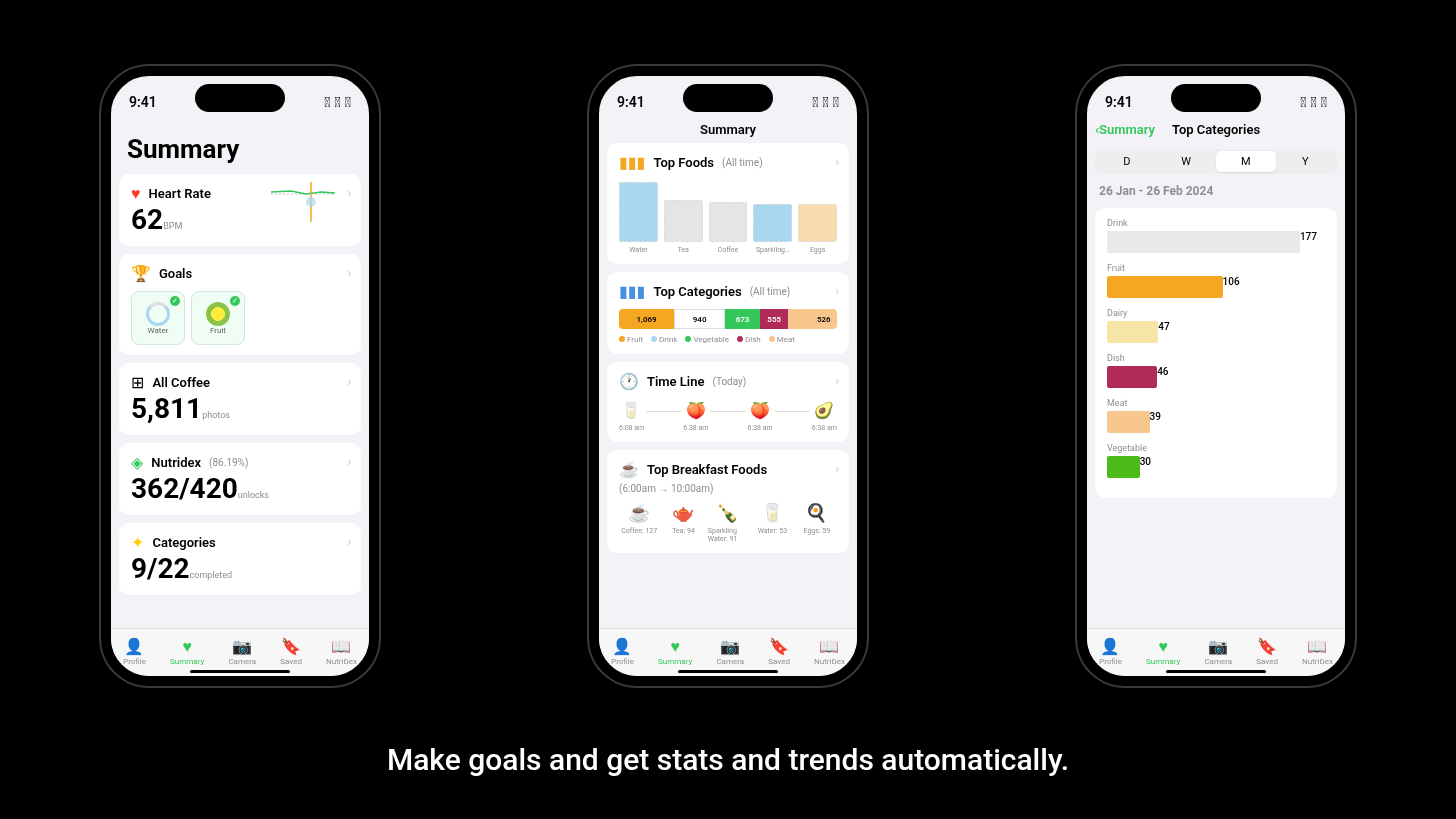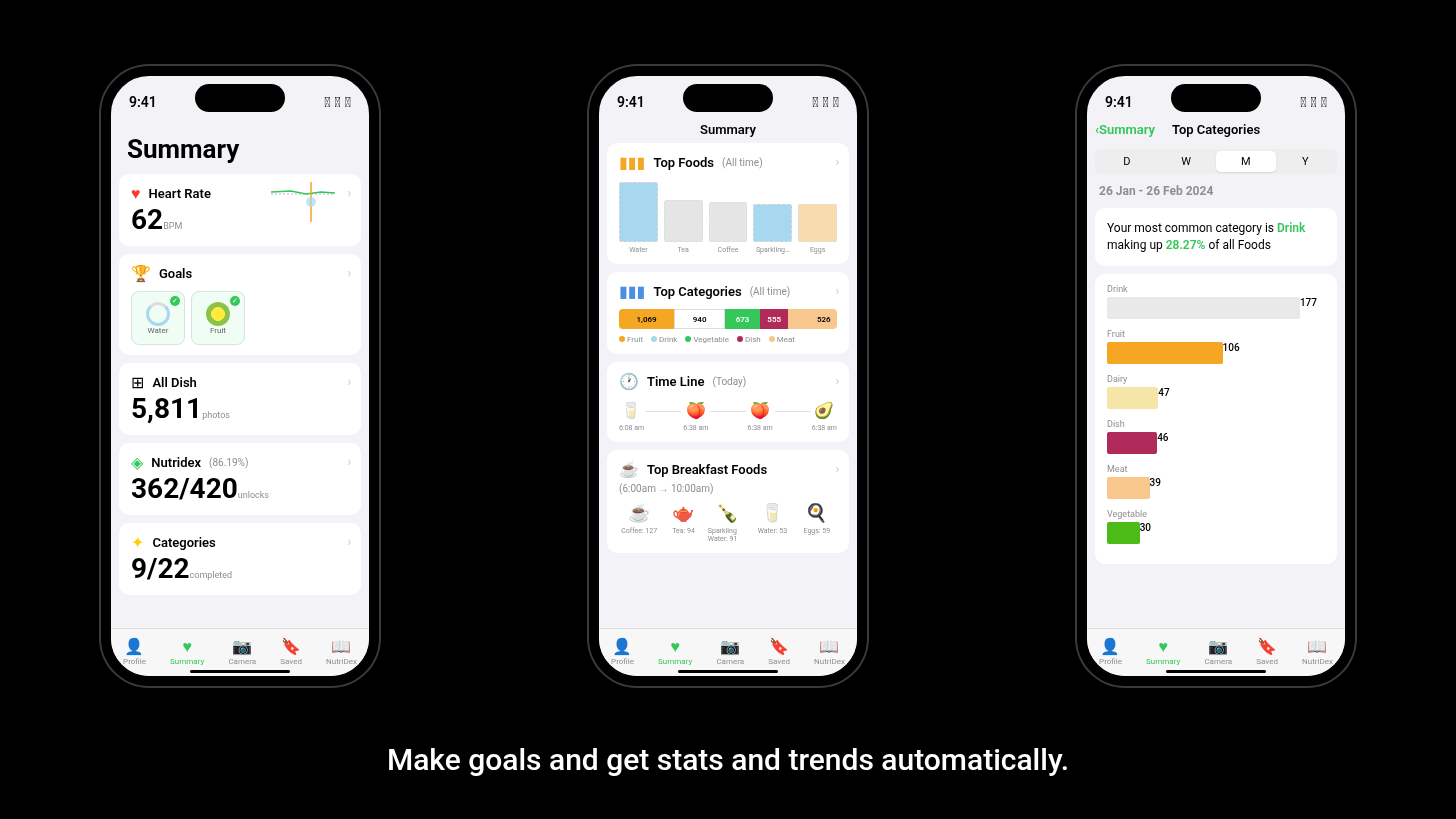--- a/index.html
+++ b/index.html
@@ -123,21 +123,21 @@
             <div class="check">✓</div>
             <div class="ring" style="background:radial-gradient(circle,#ffeb3b 40%,#8bc34a 42%)"></div>
             <span>Fruit</span>
           </div>
         </div>
       </div>
 
       <div class="card">
         <div class="card-row">
           <span class="grid-icon">⊞</span>
-          <span class="card-title">All Dish</span>
+          <span class="card-title">All Coffee</span>
         </div>
         <span class="chev">›</span>
         <div><span class="big-num">5,811</span><span class="big-sub">photos</span></div>
       </div>
 
       <div class="card">
         <div class="card-row">
           <span class="shield-icon">◈</span>
           <span class="card-title">Nutridex</span>
           <span class="card-sub">(86.19%)</span>
@@ -355,26 +355,20 @@
     </div>
     <div class="screen" style="height:calc(100% - 40px - 28px - 48px)">
       <div class="seg" id="seg">
           <div>D</div>
           <div>W</div>
           <div class="active">M</div>
           <div>Y</div>
         </div>
       <div class="date-sub">26 Jan - 26 Feb 2024</div>
 
-      <div class="card">
-        <div class="insight">
-          <span>Your most common category is </span><span class="hl">Drink</span><br>
-          <span>making up </span><span class="hl">28.27%</span><span> of all Foods</span>
-        </div>
-      </div>
 
       <div class="card" id="hbars">
           <div class="hbar">
             <div class="lbl">Drink</div>
             <div class="hbar-row">
               <div class="b" style="width:88.5%;background:#e9e9e9"></div>
               <span class="val">177</span>
             </div>
           </div>
           <div class="hbar">

